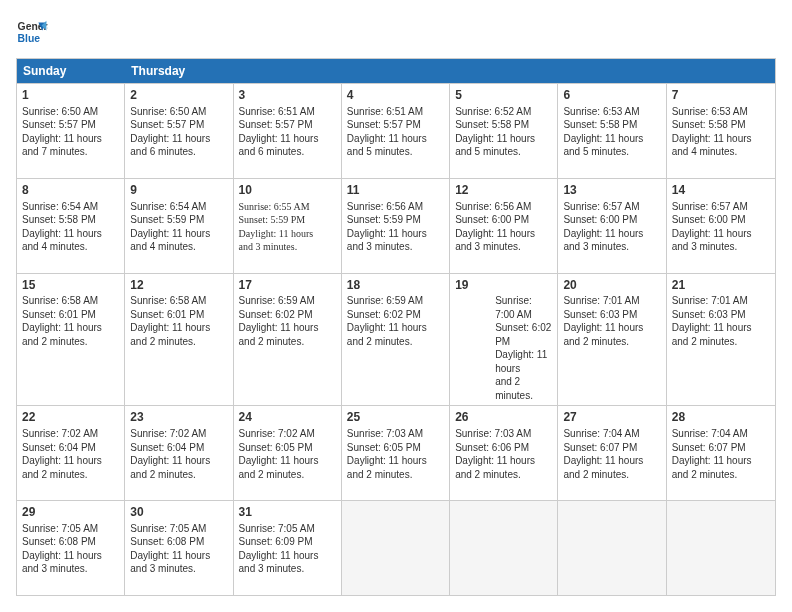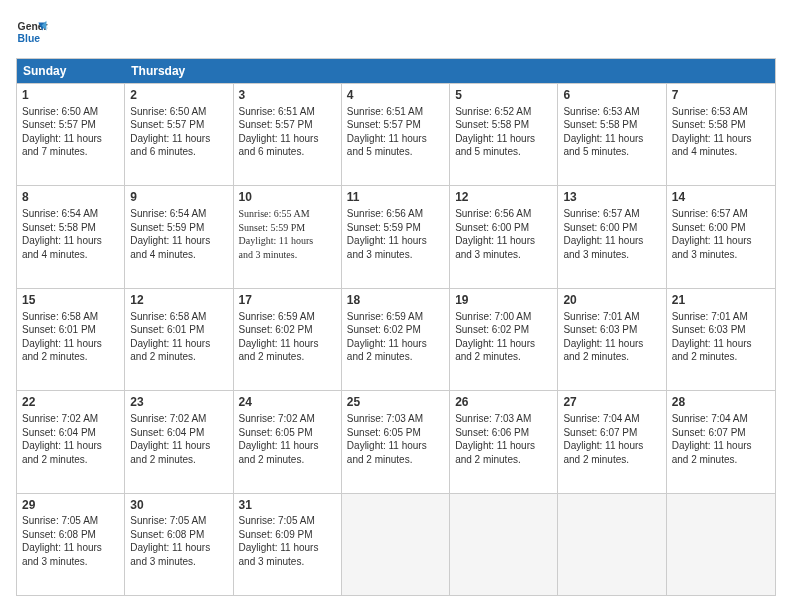--- a/index.html
+++ b/index.html
@@ -250,21 +250,21 @@
           </div>
           <div class="cal-cell">
             <span class="day-num">18</span>
             <div class="cell-info" style="white-space: pre-line;">Sunrise: 6:59 AM
 Sunset: 6:02 PM
 Daylight: 11 hours
 and 2 minutes.</div>
           </div>
           <div class="cal-cell">
             <span class="day-num">19</span>
-            <div class="cell-info" style="white-space: pre-line;">Sunrise: 7:00 AM
+            <div class="cell-info" style="white-space: pre-line; margin-left: 40px;">Sunrise: 7:00 AM
 Sunset: 6:02 PM
 Daylight: 11 hours
 and 2 minutes.</div>
           </div>
           <div class="cal-cell">
             <span class="day-num">20</span>
             <div class="cell-info" style="white-space: pre-line;">Sunrise: 7:01 AM
 Sunset: 6:03 PM
 Daylight: 11 hours
 and 2 minutes.</div>

